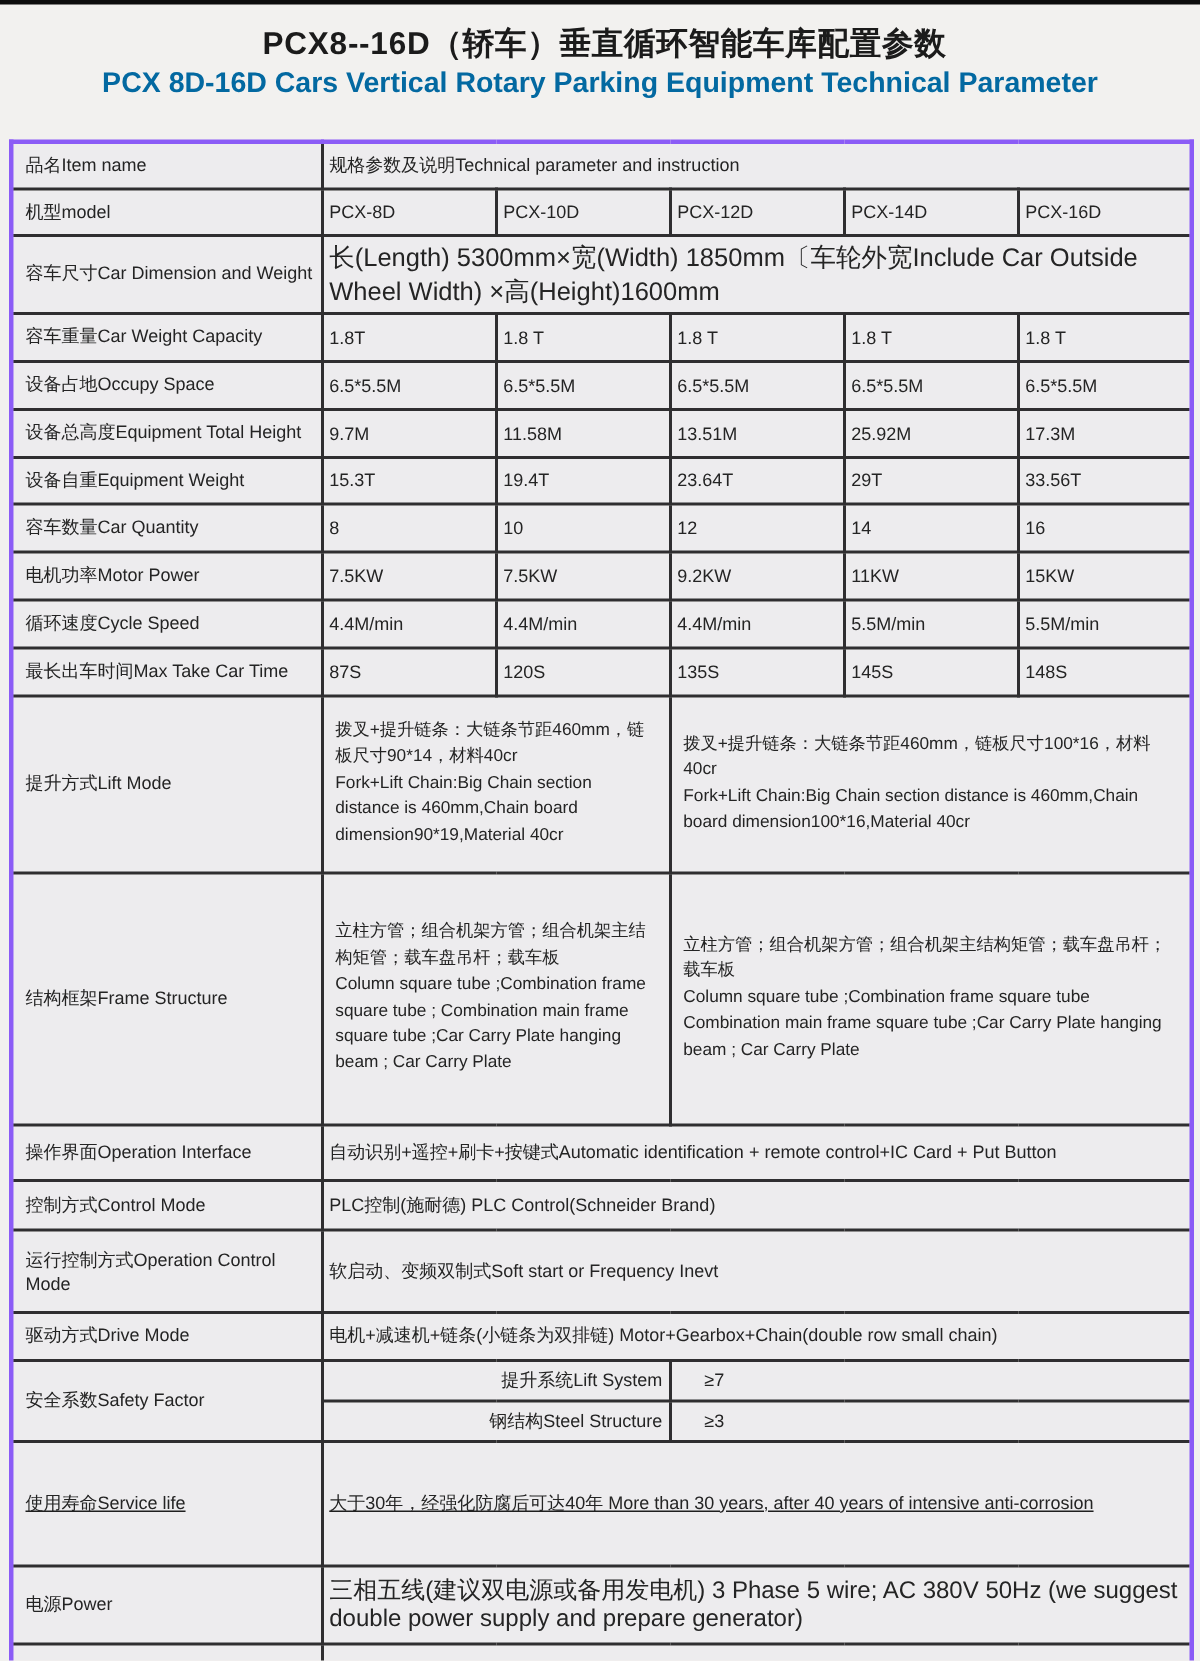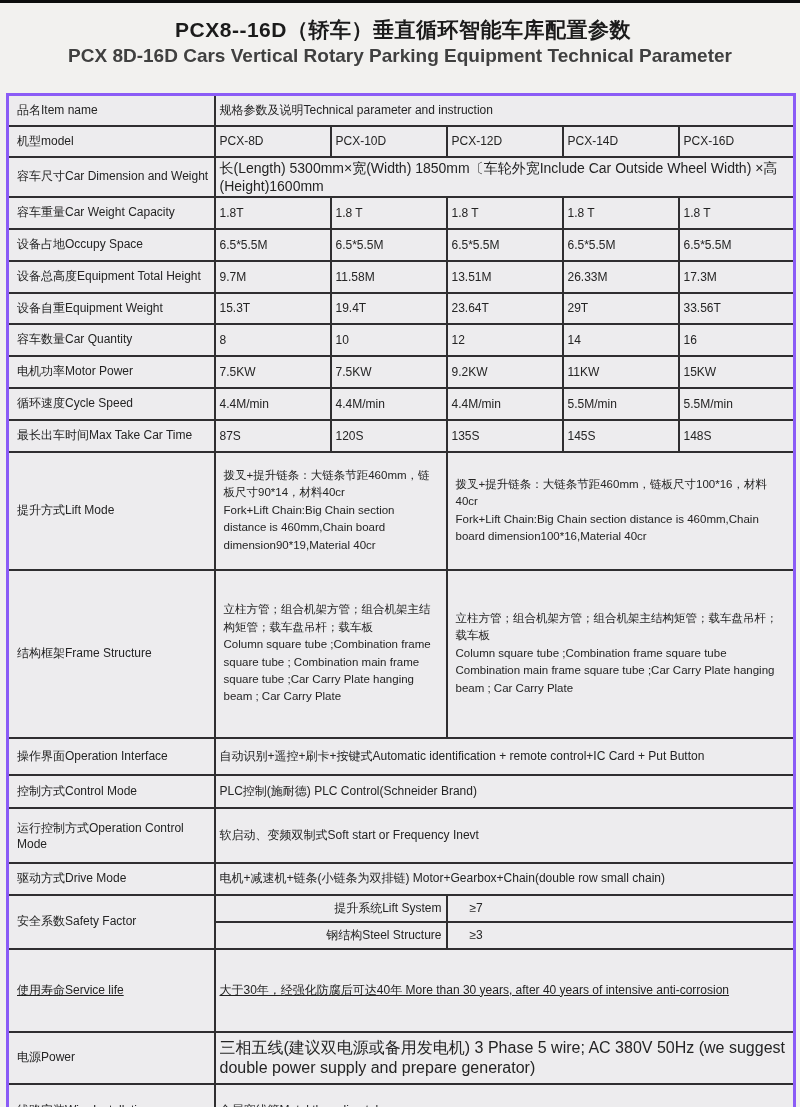--- a/index.html
+++ b/index.html
@@ -6,21 +6,21 @@
   body{
     width:800px;height:1107px;
     background:#f2f1ef;
     font-family:"Liberation Sans","DejaVu Sans",sans-serif;
     color:#1f1f1f;
     overflow:hidden;
   }
   .top-strip{height:3px;background:#0d0d0d;width:100%;}
   .titles{height:90px;box-sizing:border-box;padding-top:13px;text-align:center;}
   .titles h1{margin:0;font-size:21px;font-weight:bold;color:#1b1b1b;letter-spacing:0.5px;line-height:27px;padding-left:6px;}
-  .titles h2{margin:0;font-size:19px;font-weight:bold;color:#404040;line-height:25px;}
+  .titles h2{margin:0;font-size:19px;font-weight:bold;color:#0369a1;line-height:25px;}
   table.spec{
     table-layout:fixed;
     border-collapse:collapse;
     width:788px;
     margin-left:6px;
     border:3px solid #8b5cf6;
   }
   col.c0{width:207px;}
   col.cd{width:116px;}
   td{
@@ -36,21 +36,21 @@
   td.ctr{text-align:left;}
   td.multi{
     text-align:left;
     padding:8px 8px;
     font-size:11.5px;
     line-height:1.52;
     white-space:pre-line;
   }
   td.sub{text-align:right;padding-left:10px;}
   td.subval{text-align:left;padding-left:22px;}
-  td.dim{font-size:14px;}
+  td.dim{font-size:17px;}
   td.small{font-size:16px;}
   tr.h31{height:31px;} tr.h32{height:32px;} tr.h33{height:33px;}
   tr.h37{height:37px;} tr.h27{height:27px;}
   tr.h55{height:55px;} tr.h45{height:55px;} tr.h52{height:52px;}
   tr.h64{height:83px;text-decoration:underline;} tr.h118{height:118px;} tr.h168{height:168px;}
 </style>
 </head>
 <body>
 
 <div class="top-strip"></div>
@@ -100,21 +100,21 @@
       <td class="ctr">6.5*5.5M</td>
       <td class="ctr">6.5*5.5M</td>
       <td class="ctr">6.5*5.5M</td>
       <td class="ctr">6.5*5.5M</td>
     </tr>
     <tr class="h32">
       <td class="lbl">设备总高度Equipment Total Height</td>
       <td class="ctr">9.7M</td>
       <td class="ctr">11.58M</td>
       <td class="ctr">13.51M</td>
-      <td class="ctr">26.33M</td>
+      <td class="ctr">25.92M</td>
       <td class="ctr">17.3M</td>
     </tr>
     <tr class="h31">
       <td class="lbl">设备自重Equipment Weight</td>
       <td class="ctr">15.3T</td>
       <td class="ctr">19.4T</td>
       <td class="ctr">23.64T</td>
       <td class="ctr">29T</td>
       <td class="ctr">33.56T</td>
     </tr>

